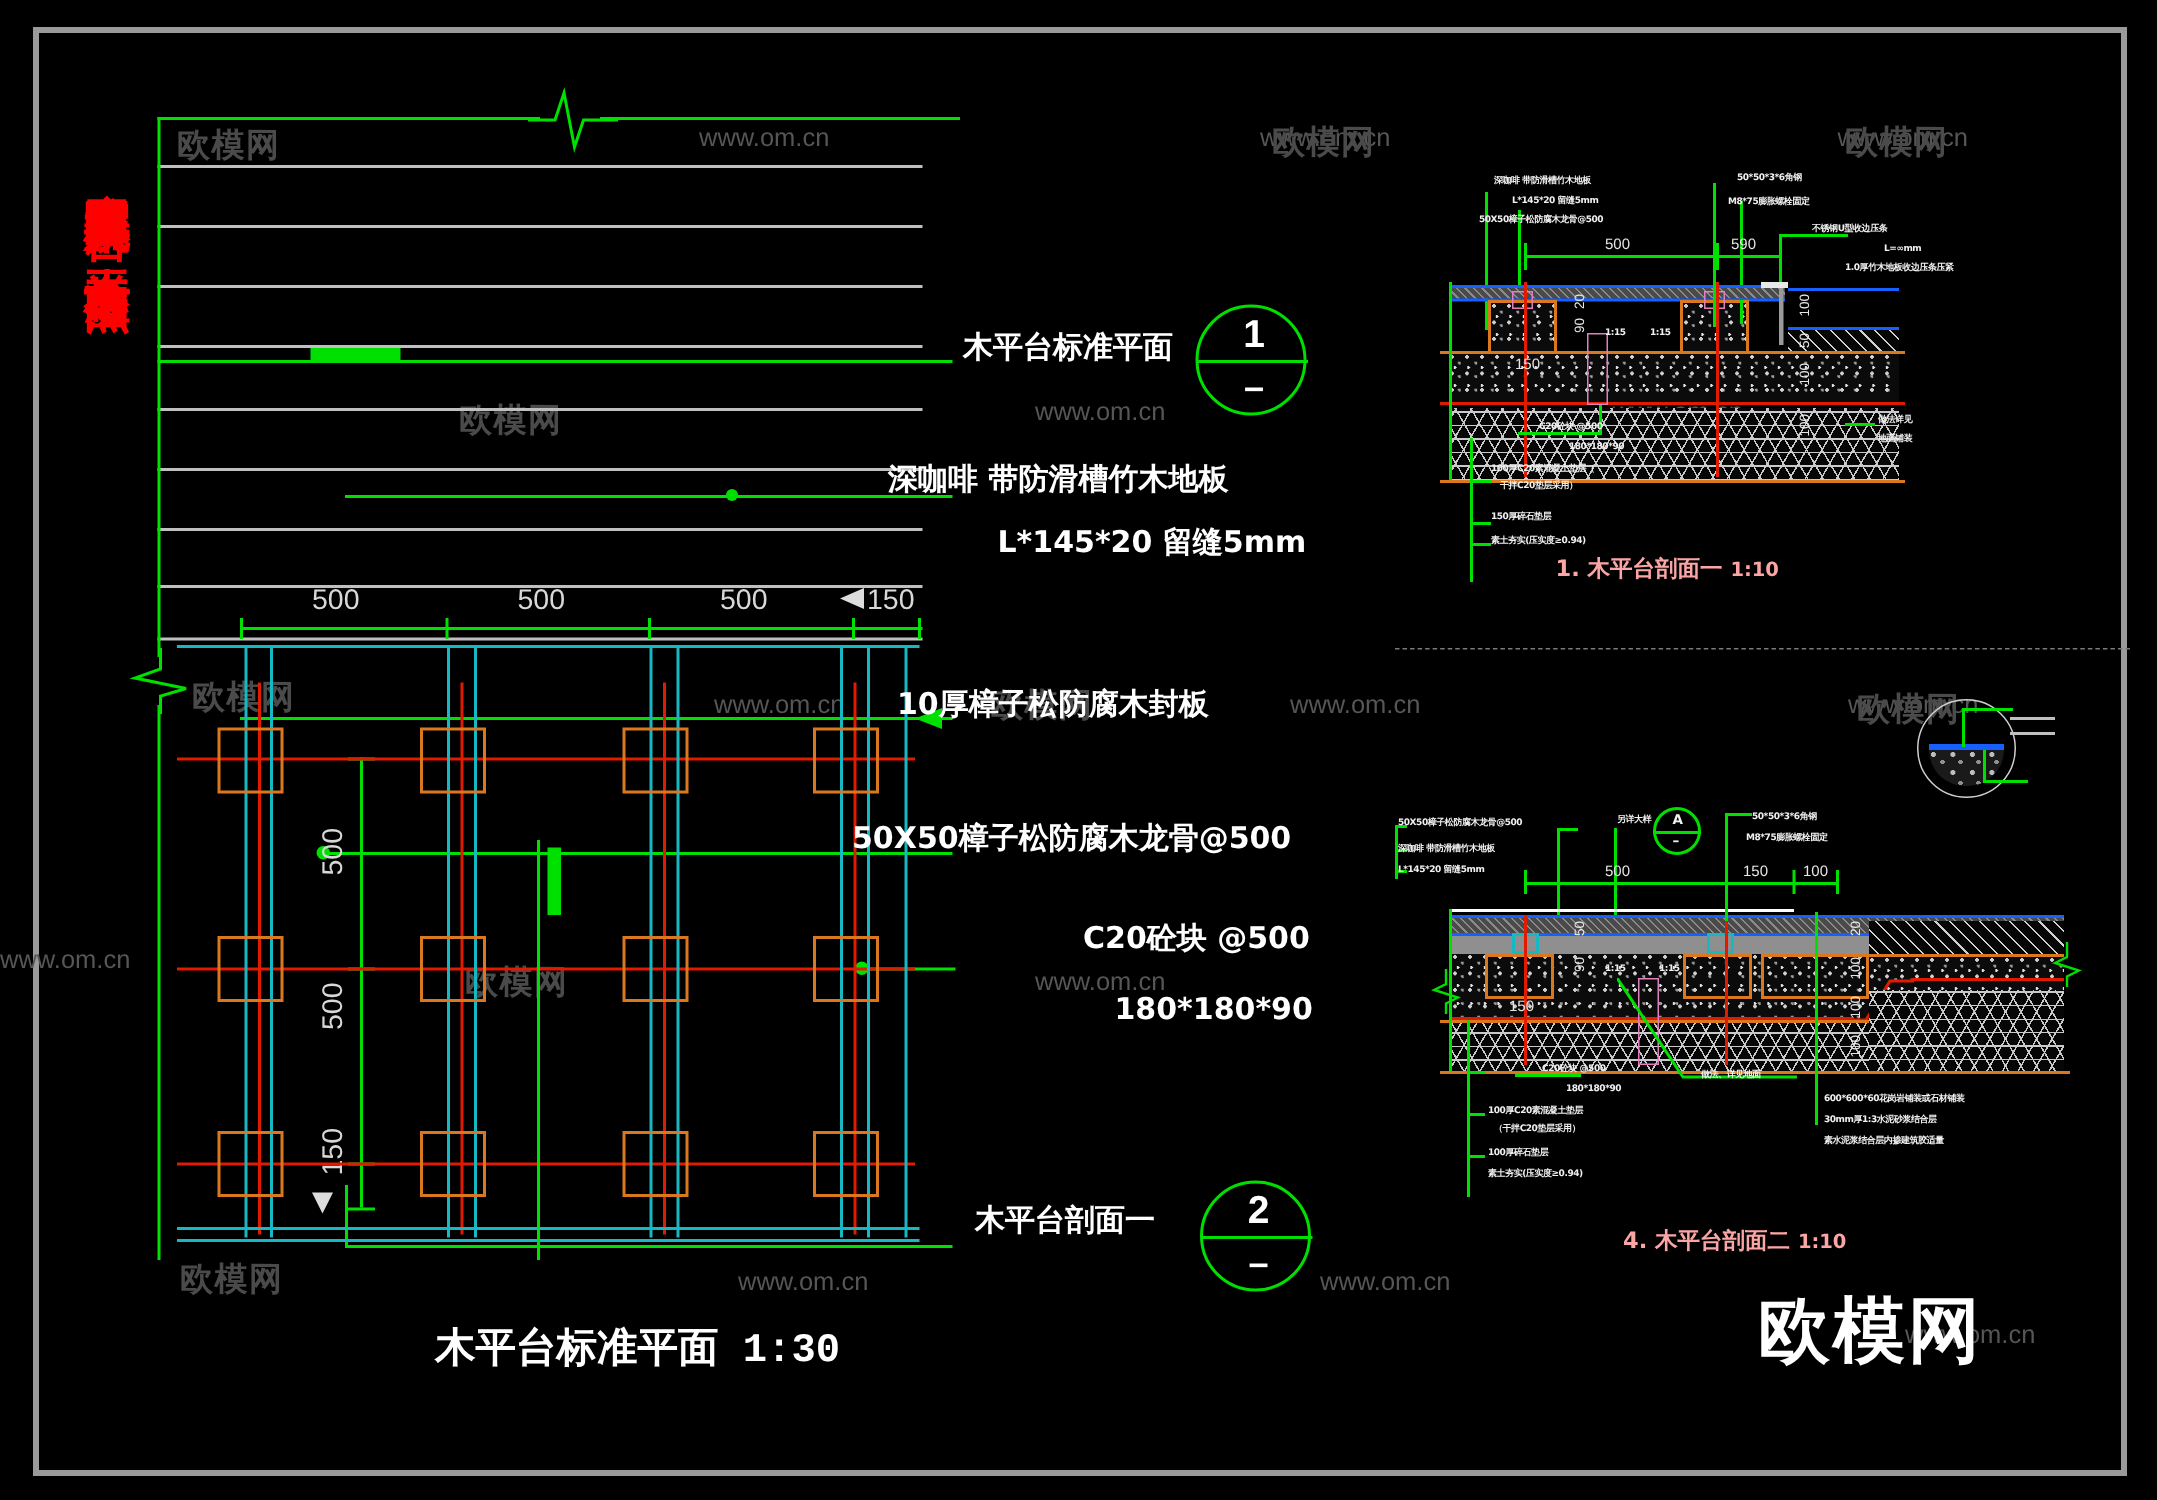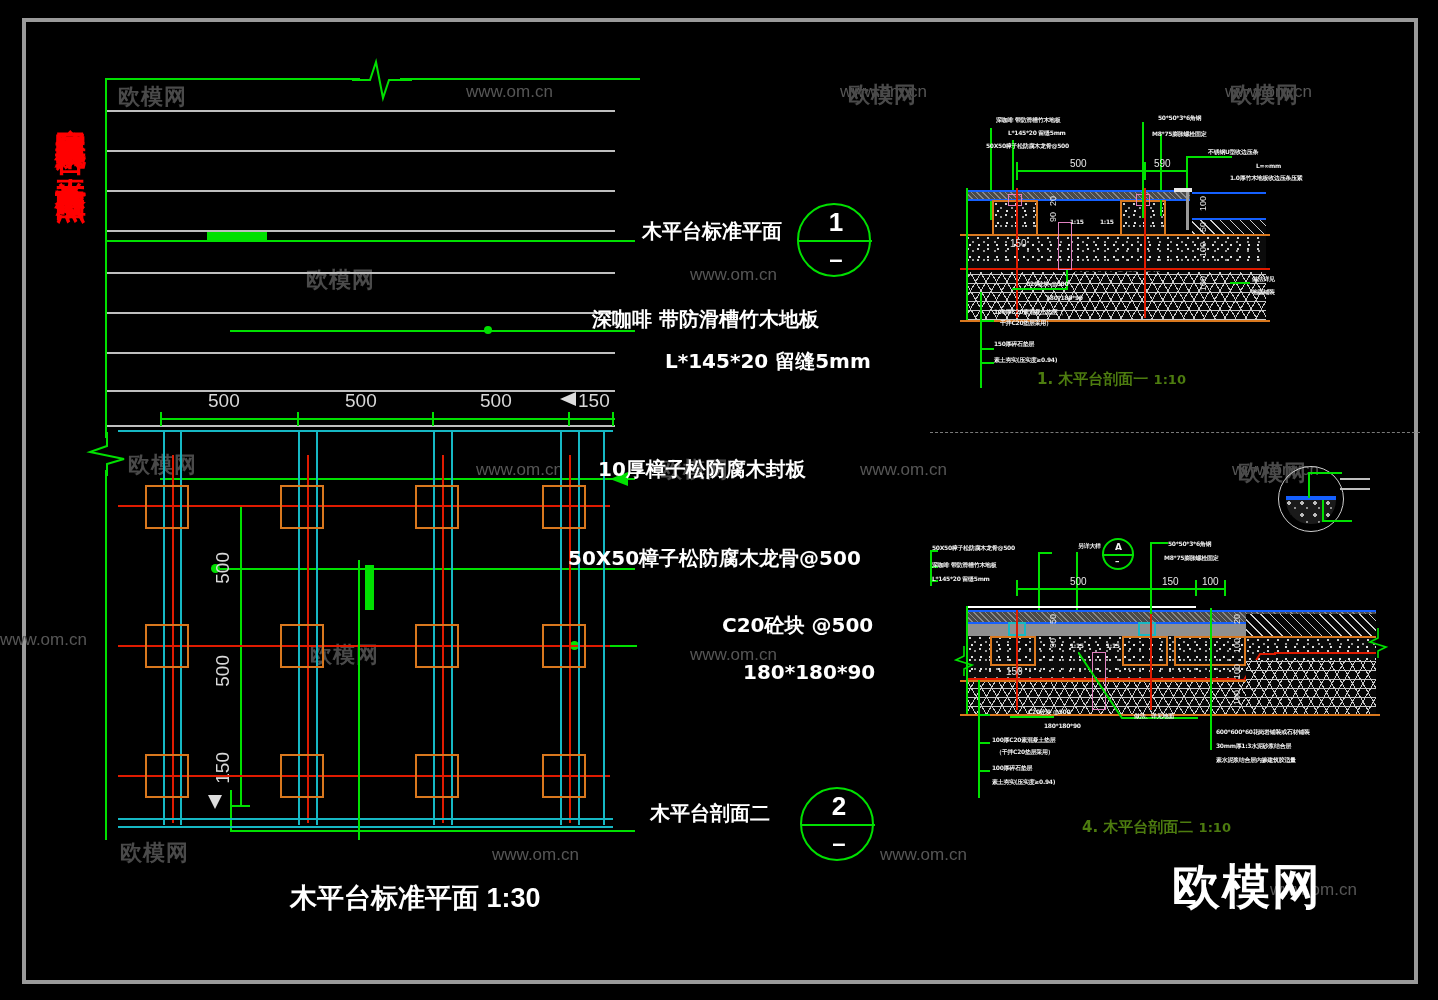--- a/index.html
+++ b/index.html
@@ -41,21 +41,21 @@
     font-family:"DejaVu Sans",sans-serif;
   }
   .dim{
     position:absolute; color:#d8d8d8; font-size:19px; white-space:nowrap;
     font-family:"Liberation Sans",sans-serif;
   }
   .dim.v{ writing-mode:vertical-rl; transform:rotate(180deg); }
 
   .plan-title{
     position:absolute; color:#ffffff; font-weight:bold; font-size:27px;
-    white-space:nowrap; font-family:Liberation Sans, sans-serif;
+    white-space:nowrap; font-family:Liberation Mono, monospace;
   }
 
   
   .bubble{
     position:absolute; width:74px; height:74px; border:2px solid #00e000;
     border-radius:50%;
   }
   .bubble .bar{ position:absolute; left:-1px; top:35px; width:74px; height:2px; background:#00e000; }
   .bubble .num{
     position:absolute; left:0; top:2px; width:74px; text-align:center;
@@ -78,21 +78,21 @@
     white-space:nowrap; font-family:"DejaVu Sans",sans-serif; pointer-events:none;
     letter-spacing:1px;
   }
   .wm-logo{
     position:absolute; color:#ffffff; font-size:48px; font-weight:bold;
     white-space:nowrap; font-family:"DejaVu Sans",sans-serif; letter-spacing:2px;
   }
 
   
   .detail-cap{
-    position:absolute; color:#4d7c0f; font-weight:bold; font-size:15px;
+    position:absolute; color:#fca5a5; font-weight:bold; font-size:15px;
     white-space:nowrap; font-family:"DejaVu Sans",sans-serif;
   }
   .detail-cap .scale{ font-size:13px; font-weight:bold; }
 
   .tiny{
     position:absolute; color:#f0f0f0; font-size:6px; font-weight:bold;
     white-space:nowrap; font-family:"DejaVu Sans",sans-serif;
     transform-origin:left top; letter-spacing:-0.3px;
   }
   .tinydim{
@@ -295,21 +295,21 @@
   <div class="note" style="left:592px; top:306px;">深咖啡 带防滑槽竹木地板</div>
   <div class="note" style="left:665px; top:348px;">L*145*20  留缝5mm</div>
 
   <div class="note" style="left:598px; top:456px;">10厚樟子松防腐木封板</div>
 
   <div class="note" style="left:568px; top:545px;">50X50樟子松防腐木龙骨@500</div>
 
   <div class="note" style="left:722px; top:612px;">C20砼块 @500</div>
   <div class="note" style="left:743px; top:660px;">180*180*90</div>
 
-  <div class="note" style="left:650px; top:800px;">木平台剖面二</div>
+  <div class="note" style="left:650px; top:800px;">木平台剖面一</div>
   <div class="bubble" style="left:800px; top:787px;">
     <div class="bar"></div>
     <div class="num">2</div>
     <div class="dash">–</div>
   </div>
 
   <div class="plan-title" style="left:290px; top:880px;">木平台标准平面 1:30</div>
 
   <div class="abs" style="left:930px; top:100px; width:500px; height:300px;">
 

